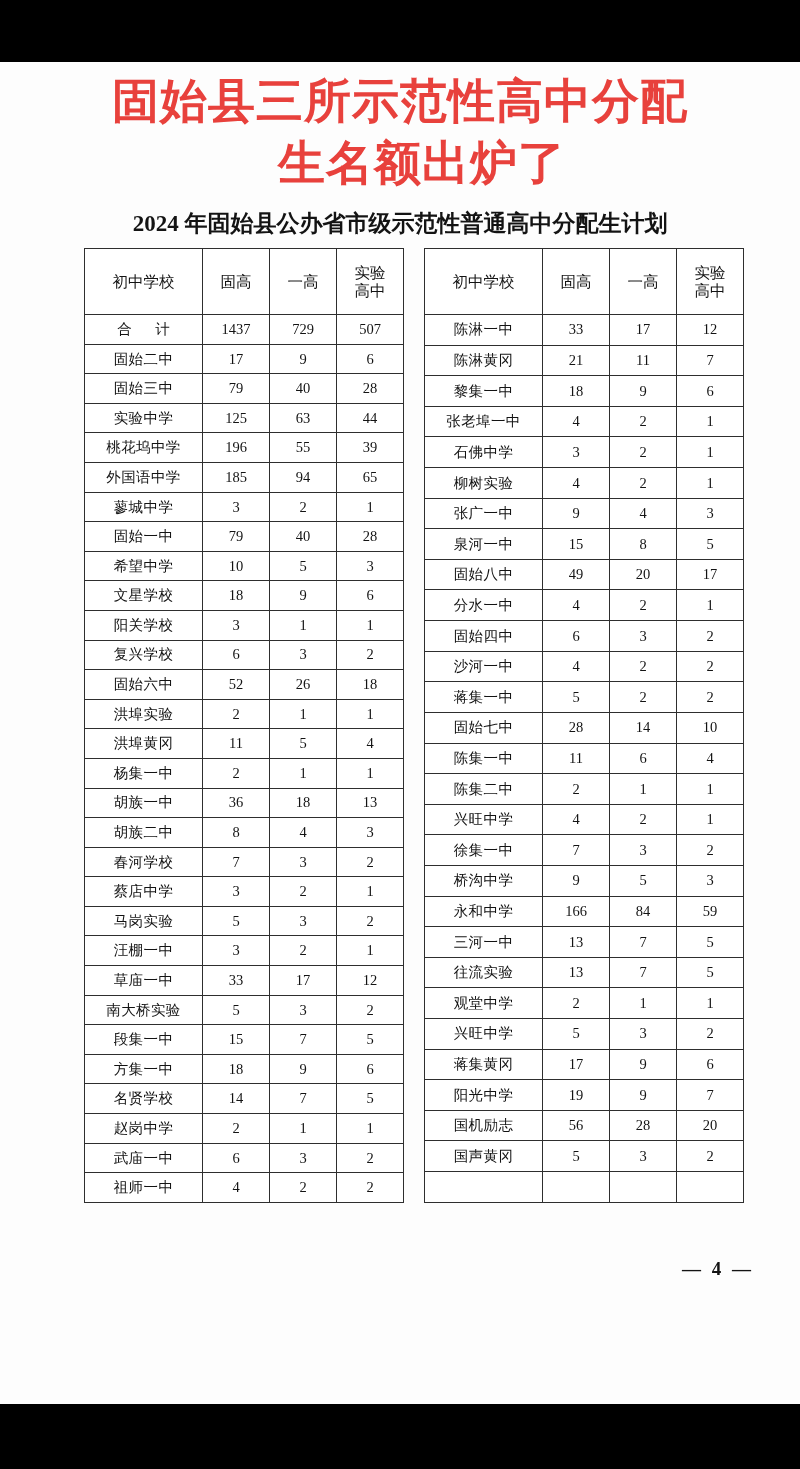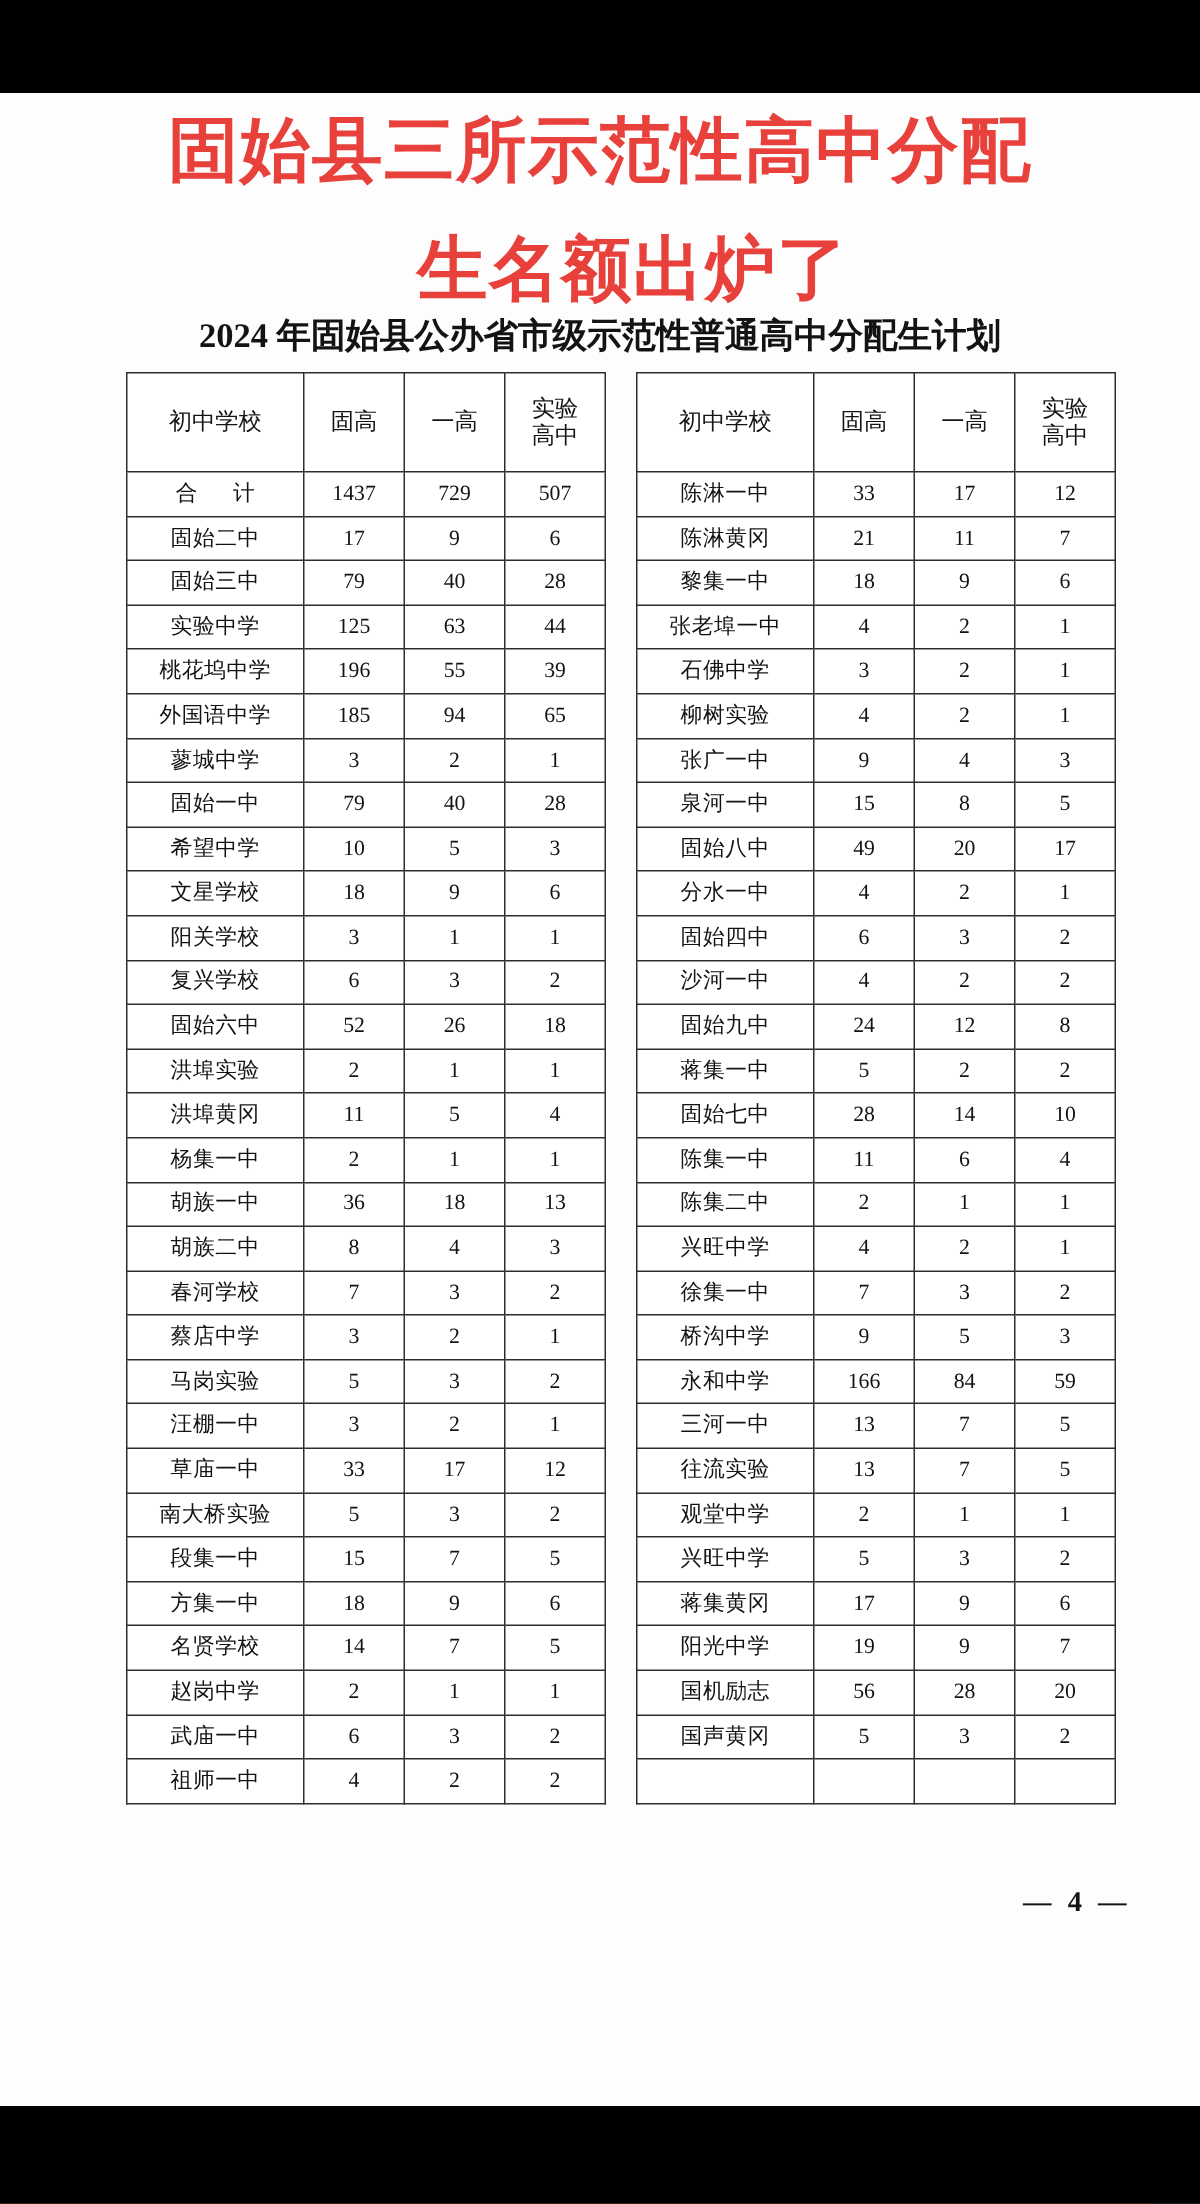--- a/index.html
+++ b/index.html
@@ -12,21 +12,21 @@
     width: 800px;
     height: 1469px;
     overflow: hidden;
     font-family: "Liberation Serif", "DejaVu Serif", serif;
   }
 
   .screen {
     position: relative;
     width: 768px;
     height: 1469px;
-    background: #c2410c;
+    background: #0369a1;
   }
 
   .band-top {
     position: absolute;
     left: 0; top: 0;
     width: 800px; height: 62px;
     background: #000000;
   }
   .band-bottom {
     position: absolute;
@@ -56,21 +56,20 @@
   .banner-line {
     font-family: "DejaVu Sans", "Liberation Sans", sans-serif;
     font-weight: bold;
     font-size: 47px;
     line-height: 62px;
     letter-spacing: 1px;
     color: #e8413c;
     white-space: nowrap;
   }
   .banner-line.l2 {
-    margin-top: 17px;
     padding-left: 44px;
   }
 
   
   .doc-title {
     position: absolute;
     left: 0;
     top: 148px;
     width: 800px;
     text-align: center;
@@ -457,26 +456,20 @@
               <td class="num">3</td>
               <td class="num">2</td>
             </tr>
             <tr>
               <td class="school-name">沙河一中</td>
               <td class="num">4</td>
               <td class="num">2</td>
               <td class="num">2</td>
             </tr>
             <tr>
-              <td class="school-name">固始九中</td>
-              <td class="num">24</td>
-              <td class="num">12</td>
-              <td class="num">8</td>
-            </tr>
-            <tr>
               <td class="school-name">蒋集一中</td>
               <td class="num">5</td>
               <td class="num">2</td>
               <td class="num">2</td>
             </tr>
             <tr>
               <td class="school-name">固始七中</td>
               <td class="num">28</td>
               <td class="num">14</td>
               <td class="num">10</td>

